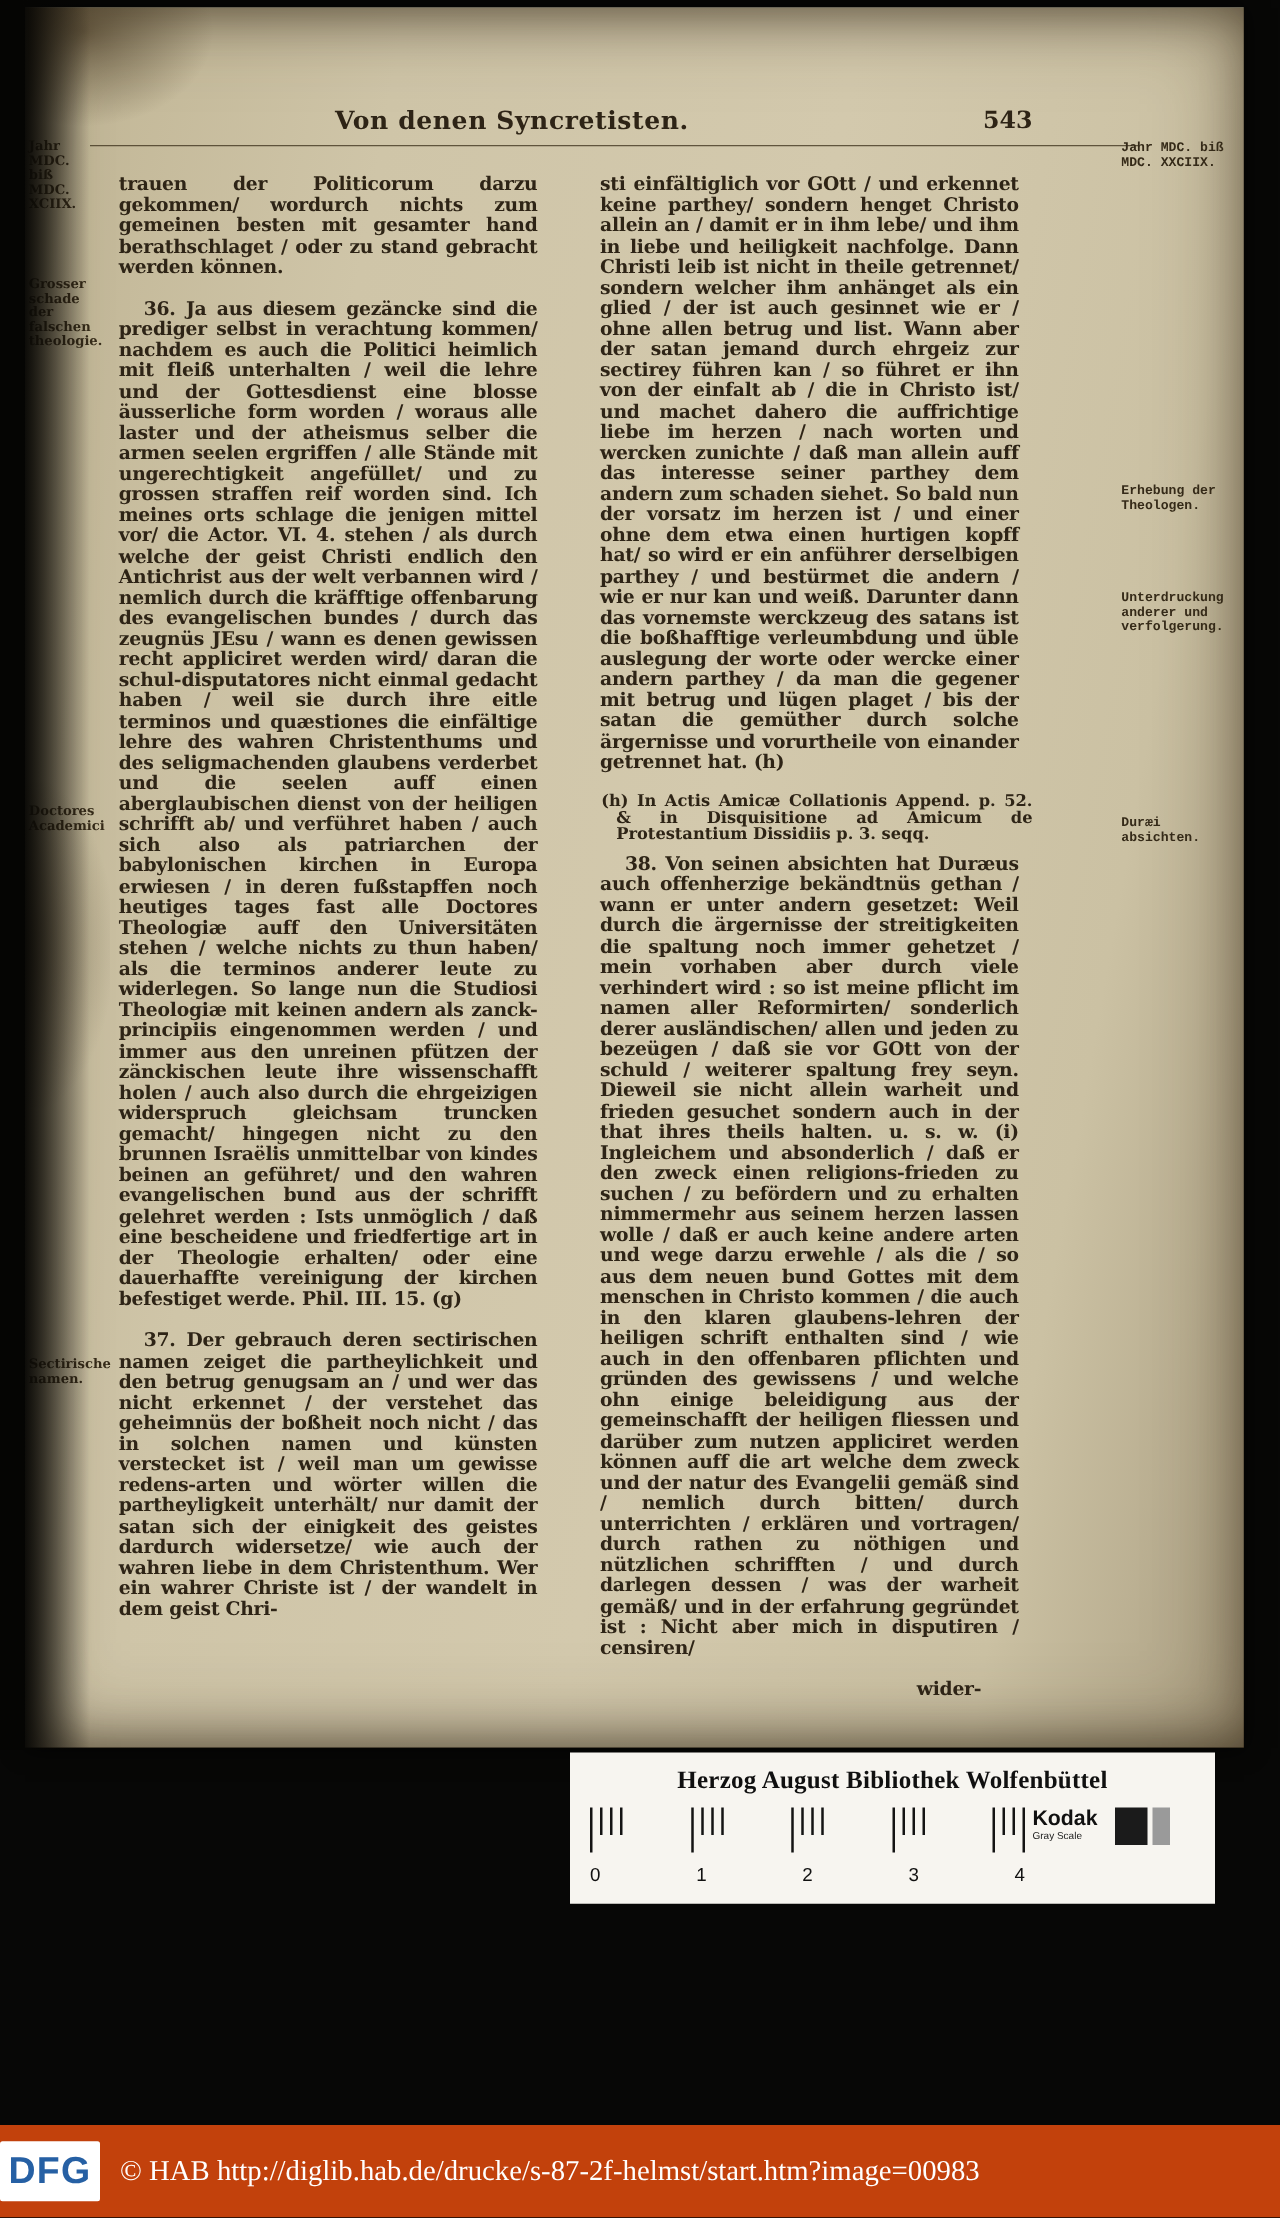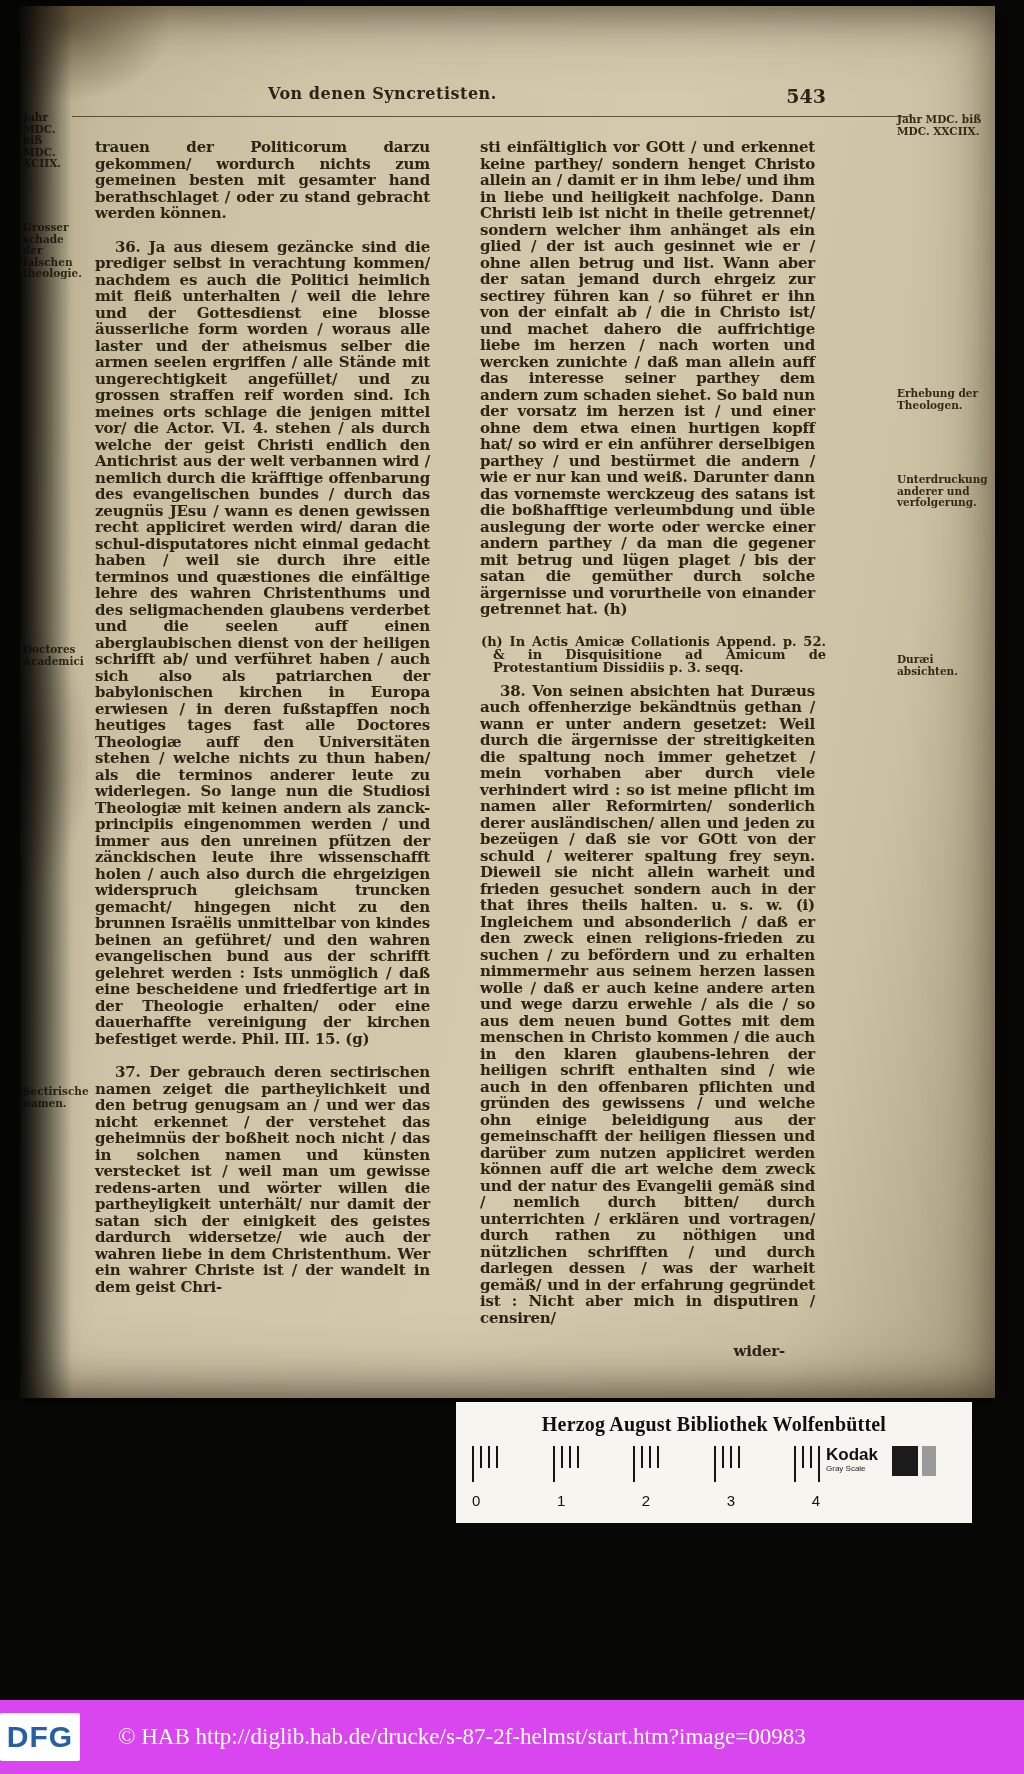--- a/index.html
+++ b/index.html
@@ -30,36 +30,36 @@
   .spine {
     position: absolute; left: 0; top: 0; width: 72px; height: 1400px;
     background: linear-gradient(90deg, #050503 0%, #050503 22%, rgba(5,5,3,.55) 55%, rgba(5,5,3,0) 100%);
     pointer-events: none;
   }
 
   
   .running-head { position: absolute; top: 78px; left: 58px; width: 760px; height: 26px; }
   .head-title {
     position: absolute; left: 190px; top: 0;
-    font-size: 16px; font-weight: 700; letter-spacing: .5px;
+    font-size: 20px; font-weight: 700; letter-spacing: .5px;
   }
   .head-page { position: absolute; right: 12px; top: 1px; font-size: 19px; font-weight: 700; }
   .head-rule {
     position: absolute; top: 110px; left: 52px; right: 84px; height: 0;
     border-top: 1.5px solid rgba(58,45,24,.75);
   }
 
   
   .mnote {
     position: absolute;
     font-size: 10.5px; line-height: 11.5px; font-weight: 700;
     color: #352a18;
   }
   .mnl { left: 3px; width: 52px; }
-  .mnr { right: 10px; width: 88px; }
+  .mnr { right: 10px; width: 88px; font-family: Liberation Mono, monospace; }
 
   
   .columns {
     position: absolute; top: 116px; left: 58px; width: 754px; height: 1262px;
     display: flex; gap: 16px; overflow: hidden;
   }
   .col { flex: 1 1 0; text-align: justify; }
   .col p { margin: 17px; font-size: 15px; line-height: 16.5px; font-weight: 700; letter-spacing: -0.2px; }
   .col p.para { text-indent: 20px; margin-top: 3px; }
   .col p.footnote {
@@ -92,21 +92,21 @@
   .sq.gray { width: 14px; height: 30px; background: #9a9a9a; margin-left: 4px; }
   .scale-numbers {
     width: 348px; margin: 2px 0 0 14px; padding: 0 2px;
     display: flex; justify-content: space-between;
     font-family: "Liberation Sans", sans-serif; font-size: 15px; color: #111;
   }
 
   
   .bottom-bar {
     position: absolute; left: 0; top: 1700px; width: 1024px; height: 74px;
-    background: #d946ef; display: flex; align-items: center; gap: 22px;
+    background: #c2410c; display: flex; align-items: center;
   }
   .dfg-logo {
     width: 80px; height: 48px; background: #fff; margin-left: 0;
     display: flex; align-items: center; justify-content: center;
     border-radius: 2px;
   }
   .dfg-logo span {
     color: #2660a4; font-family: "Liberation Sans", sans-serif;
     font-weight: 700; font-size: 30px; letter-spacing: 1px;
   }

